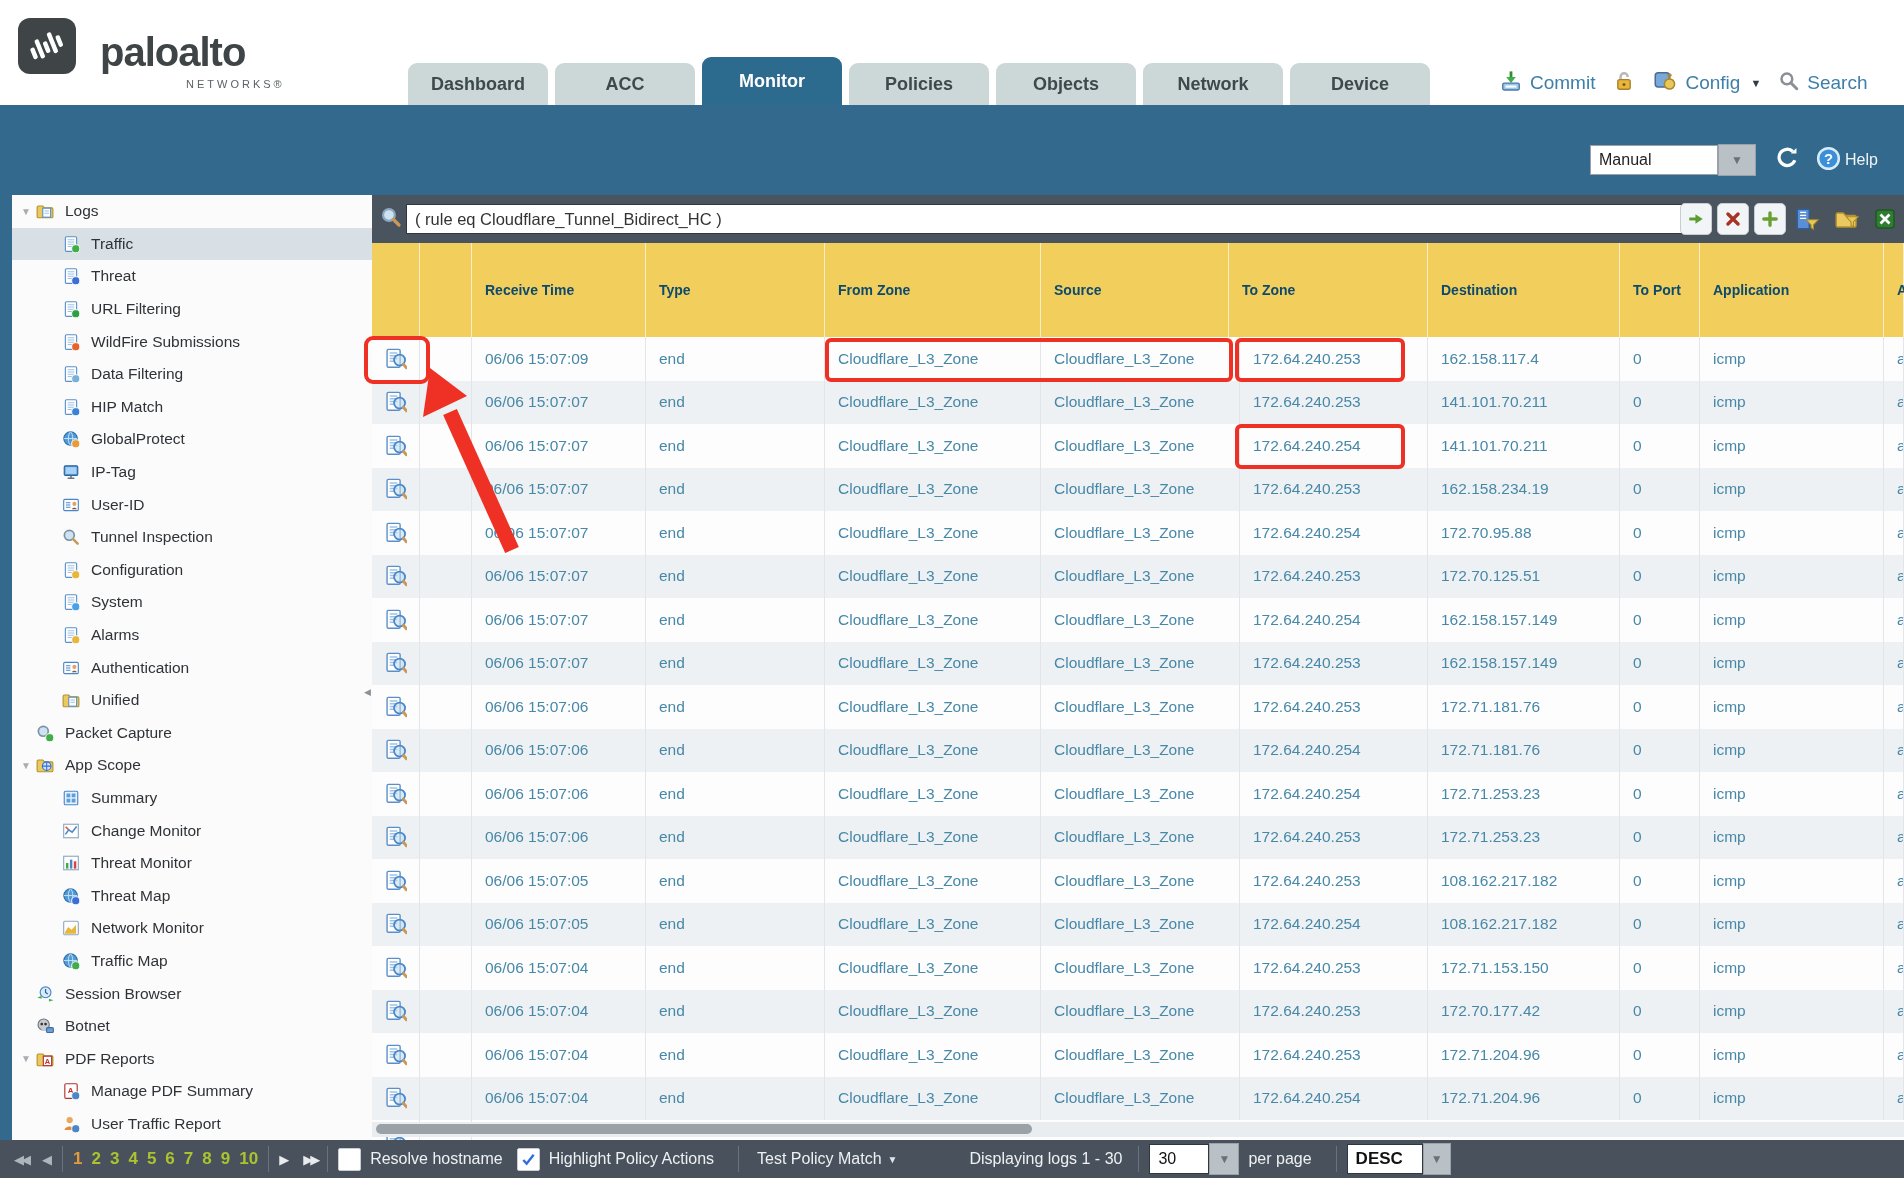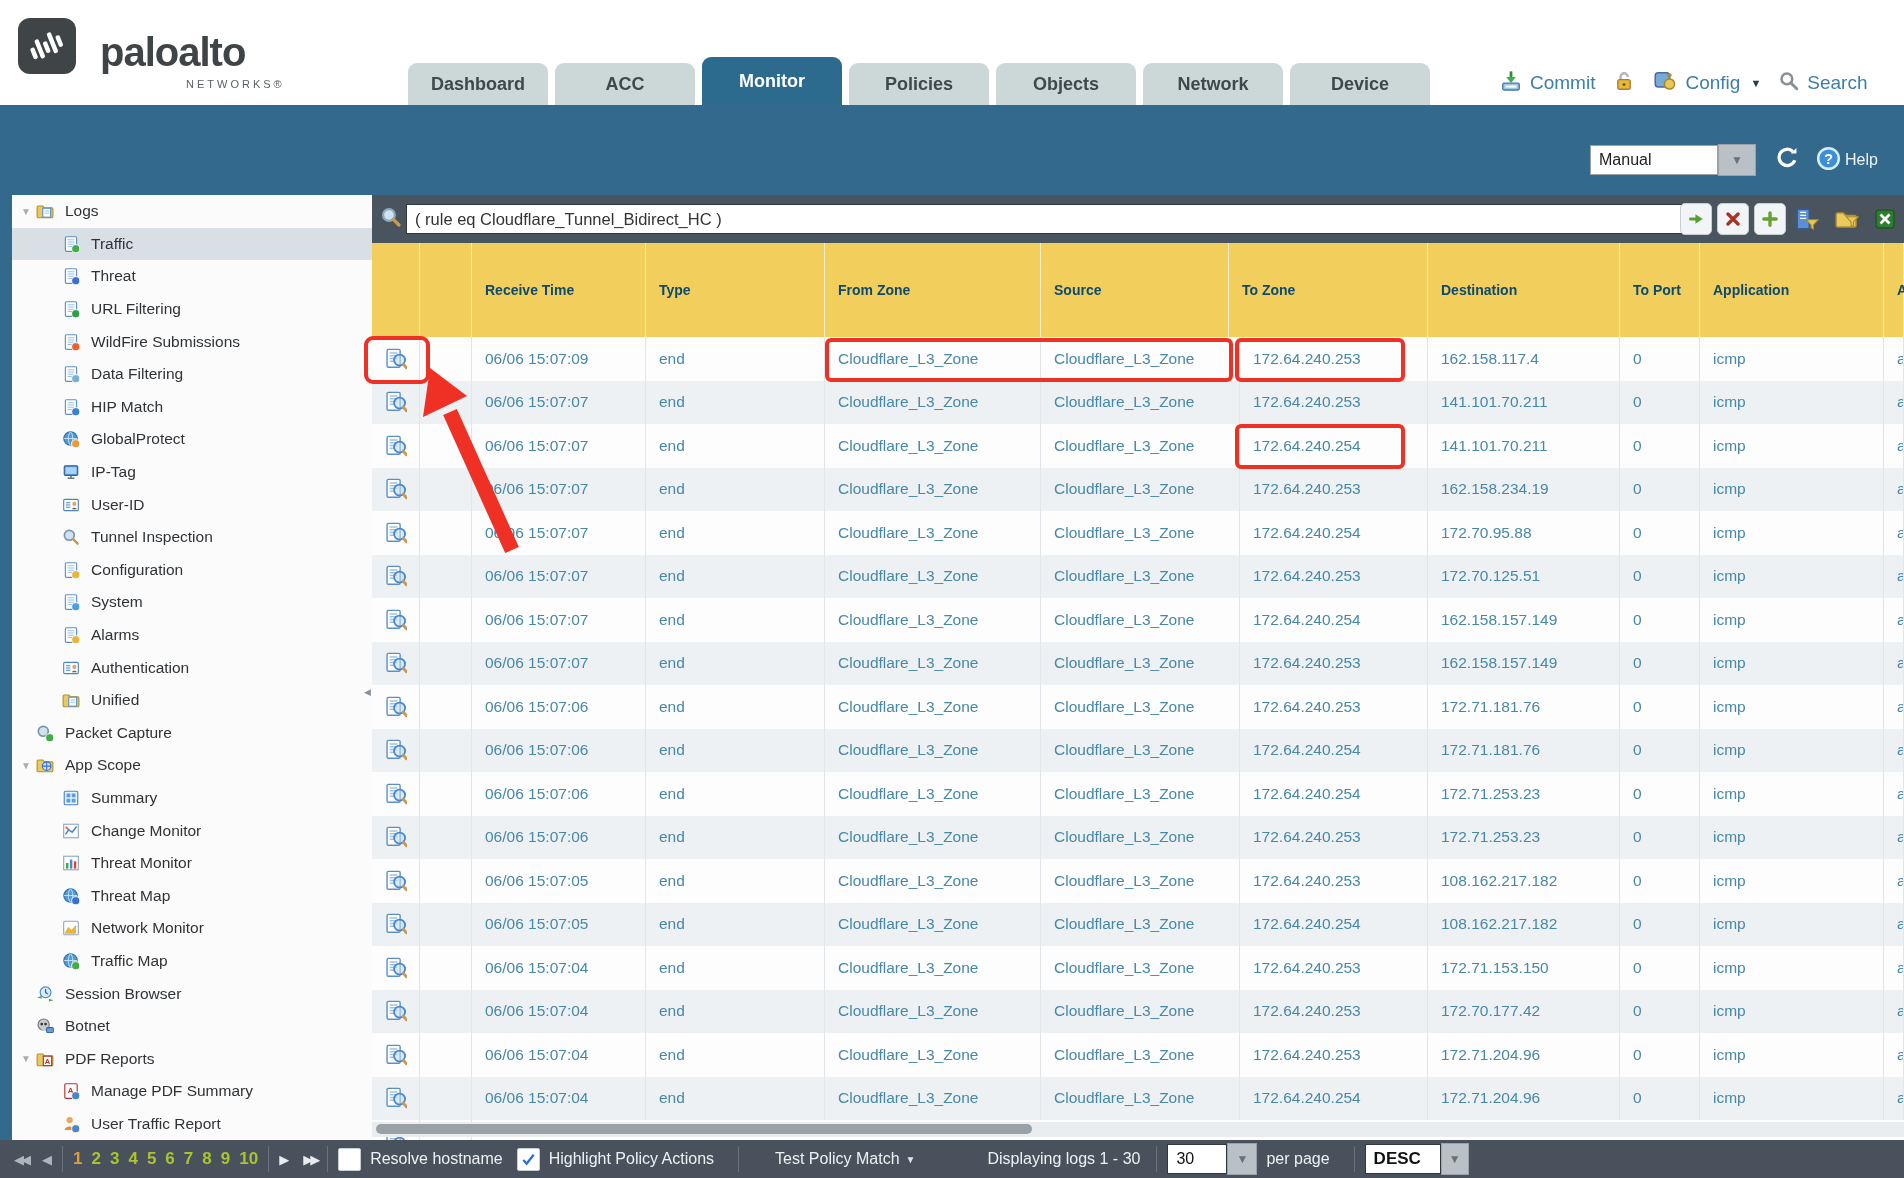--- a/index.html
+++ b/index.html
@@ -1005,21 +1005,21 @@
   <span class="pg-sep"></span>
   <span class="pg-check"></span>
   <span class="pg-label">Resolve hostname</span>
   <span class="pg-check">
     <svg width="15" height="15" viewBox="0 0 16 16">
       <path d="M2.5 8.5l3.5 4L13.5 3" fill="none" stroke="#2f6fd8" stroke-width="2.6"></path>
     </svg>
   </span>
   <span class="pg-label">Highlight Policy Actions</span>
   <span class="pg-sep"></span>
-  <span style="margin:0 6px 0 26px;">Test Policy Match</span>
+  <span style="margin:0 6px 0 8px;">Test Policy Match</span>
   <span style="font-size:10px;color:#dfe4e8;">▼</span>
   <span style="margin-left:72px;">Displaying logs 1 - 30</span>
   <span class="pg-sep" style="margin-left:16px;"></span>
   <span class="pg-box" style="width:50px;">30</span>
   <span class="pg-box-arrow" style="width:28px;">▼</span>
   <span class="pg-label">per page</span>
   <span class="pg-sep"></span>
   <span class="pg-box" style="width:66px;font-weight:bold;font-size:17px;">DESC</span>
   <span class="pg-box-arrow" style="width:26px;">▼</span>
 </div>

